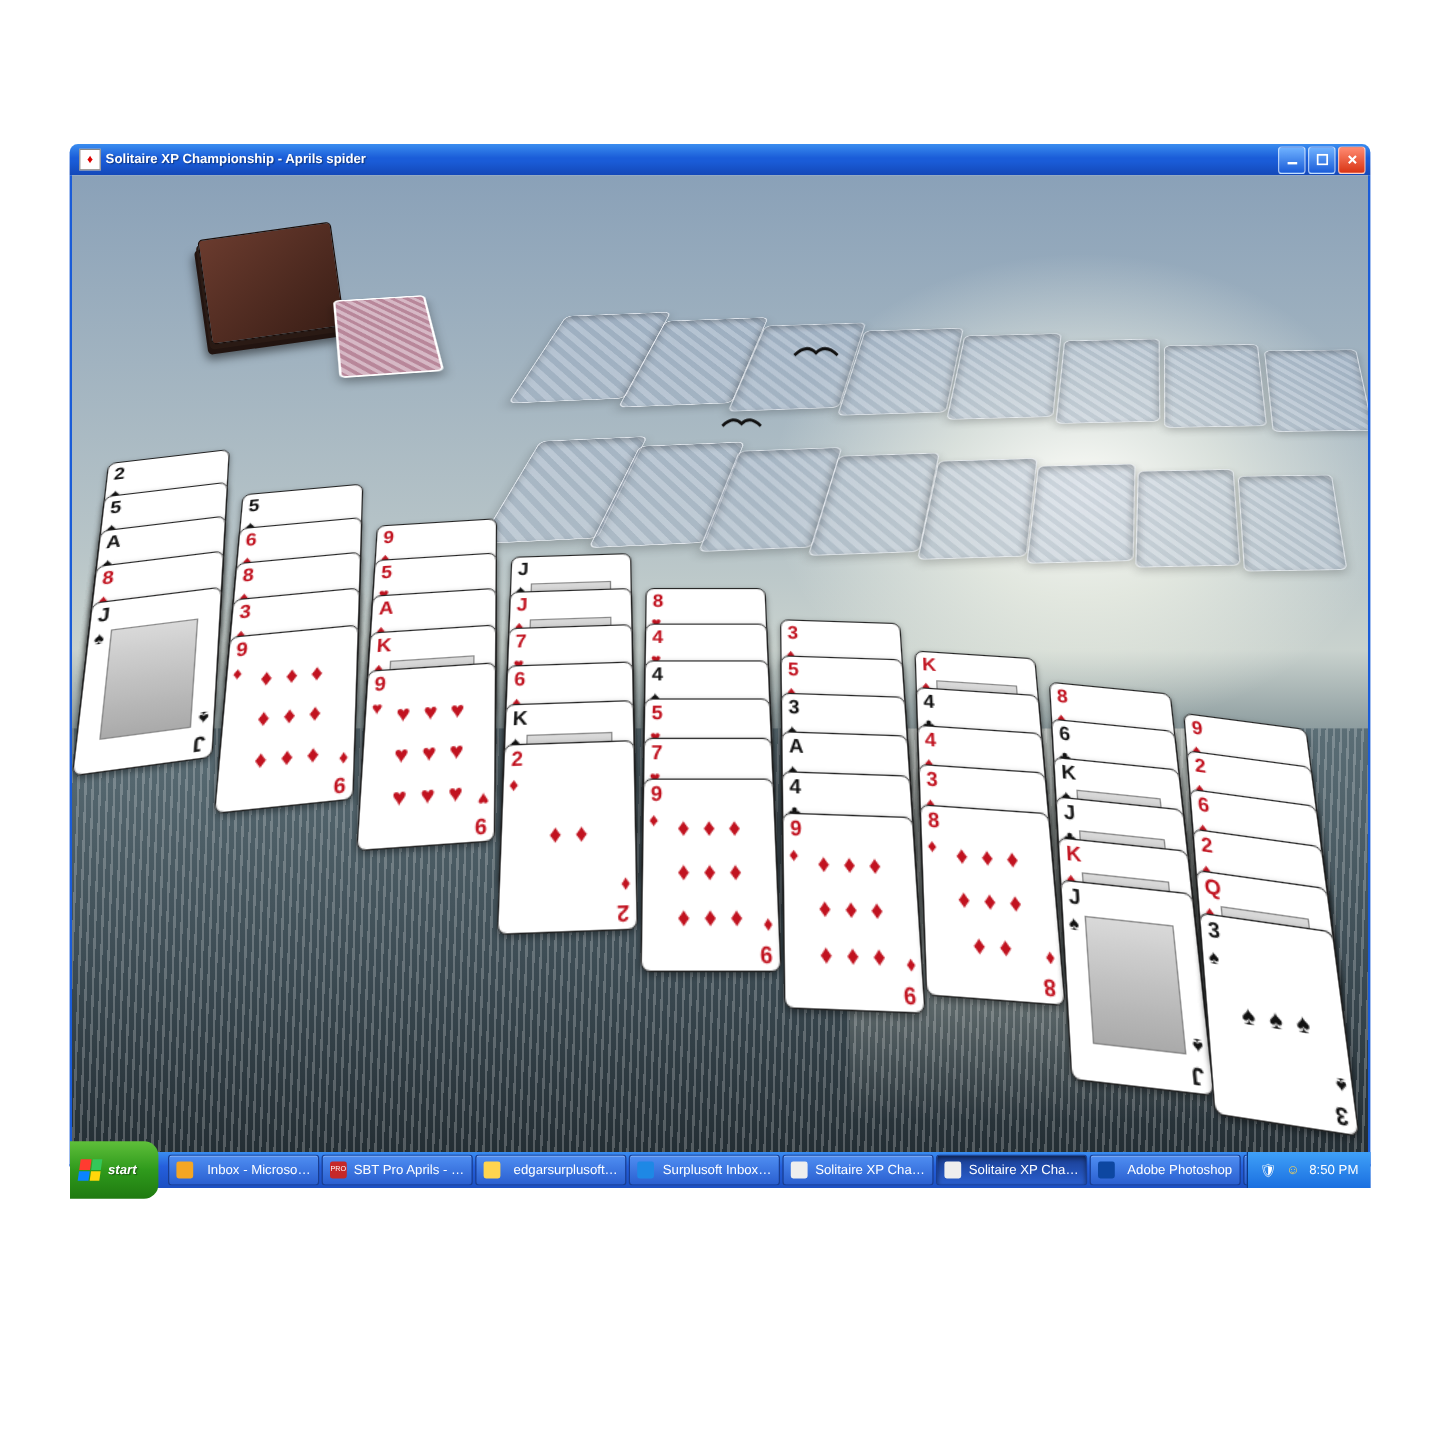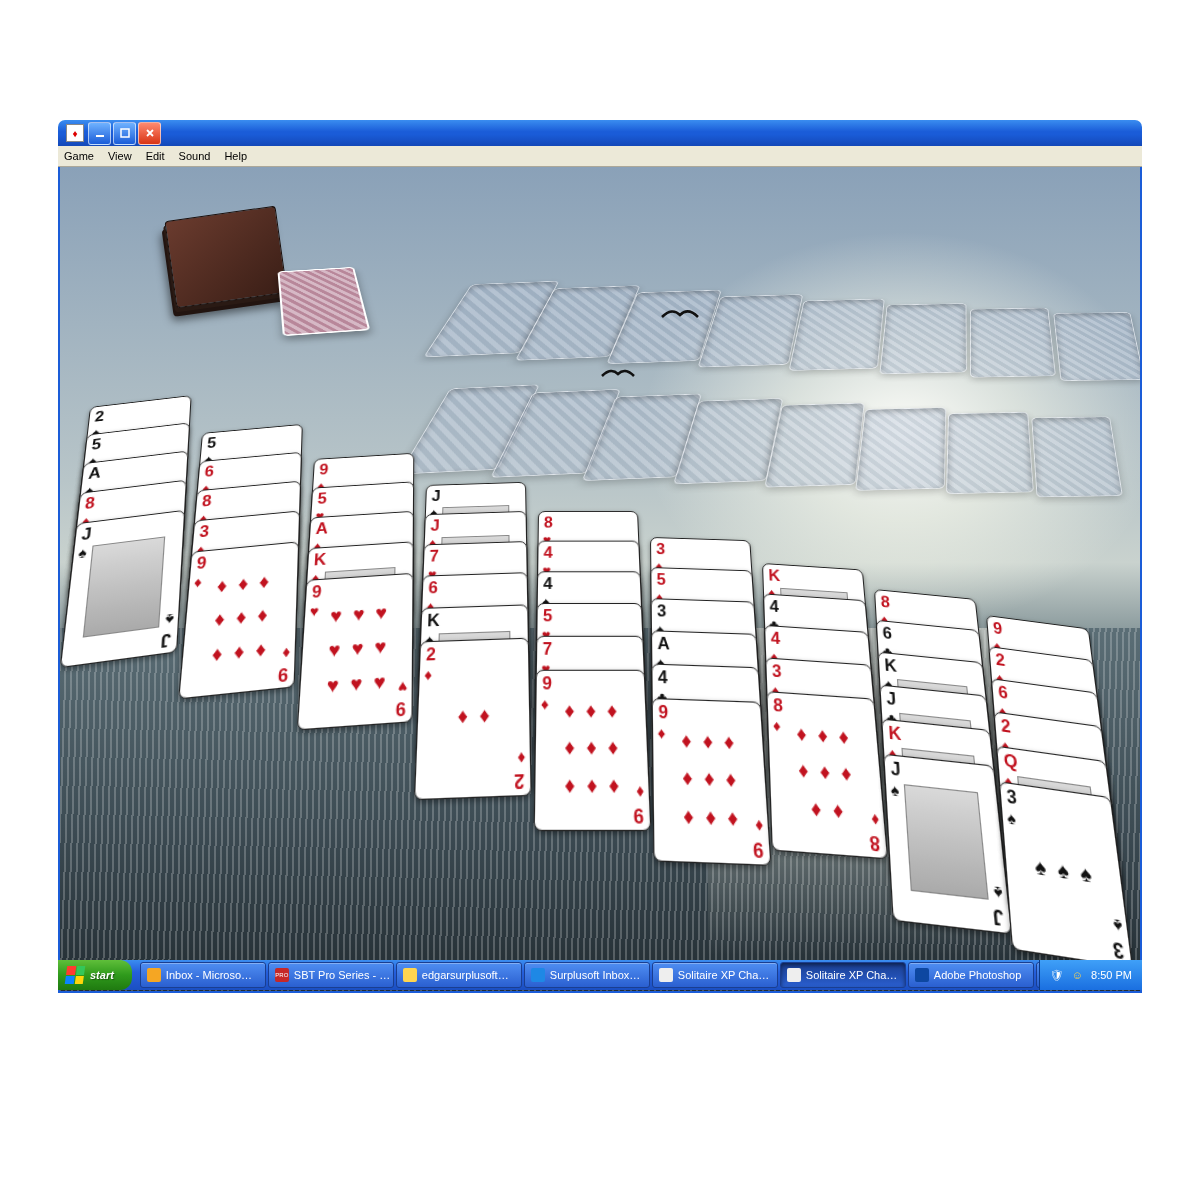--- a/index.html
+++ b/index.html
@@ -53,68 +53,62 @@
   .card .pip{position:absolute;font-size:22px;}
   .card .pipTL{left:4px;top:22px;font-size:14px;}
   .card .pipBR{right:4px;bottom:22px;font-size:14px;transform:rotate(180deg);}
   .red{color:#c1121f;}
   .blk{color:#111;}
   .card .face{position:absolute;left:18px;right:18px;top:22px;bottom:22px;display:flex;flex-wrap:wrap;align-items:center;justify-content:center;gap:4px 10px;font-size:18px;}
   .card .picture{position:absolute;left:16px;right:16px;top:24px;bottom:24px;border:1px solid #888;background:linear-gradient(180deg,#d9d9d9,#aaa);}
   
   .taskbar{position:absolute;left:0;right:0;bottom:0;height:30px;
     background:linear-gradient(180deg,#3a8df0 0%,#255fdc 40%,#1b4fc2 100%);display:flex;align-items:center;color:#fff;}
-  .startbtn{height:30px;padding:0 18px 0 8px;display:flex;align-items:center;gap:6px;
+  .startbtn{height:48px;padding:0 18px 0 8px;display:flex;align-items:center;gap:6px;
     background:linear-gradient(180deg,#5fbf3a 0%,#2f9a1c 50%,#1f7a10 100%);border-top-right-radius:12px;border-bottom-right-radius:12px;font-weight:bold;font-style:italic;text-shadow:1px 1px 1px rgba(0,0,0,.4);}
   .startflag{width:18px;height:18px;display:grid;grid-template-columns:1fr 1fr;grid-template-rows:1fr 1fr;gap:1px;transform:skewX(-8deg);}
   .startflag span:nth-child(1){background:#ff3b30;}
   .startflag span:nth-child(2){background:#34c759;}
   .startflag span:nth-child(3){background:#0a84ff;}
   .startflag span:nth-child(4){background:#ffd60a;}
   .taskbtns{display:flex;gap:2px;margin-left:8px;flex:1;overflow:hidden;}
   .taskbtn{height:24px;min-width:112px;max-width:150px;padding:0 6px;display:flex;align-items:center;gap:5px;border-radius:3px;
-    background:linear-gradient(180deg,#4f8ef2,#2a5fd0);border:1px solid #1a3e90;box-shadow:inset 0 1px 0 rgba(255,255,255,.3);font-size:11px;white-space:nowrap;overflow:hidden;text-overflow:ellipsis;}
+    background:linear-gradient(180deg,#4f8ef2,#2a5fd0);border:1px solid #1a3e90;box-shadow:inset 0 1px 0 rgba(255,255,255,.3);font-size:11px;white-space:nowrap;overflow:hidden;text-overflow:ellipsis;justify-content:space-between;}
   .taskbtn.active{background:linear-gradient(180deg,#1a3e90,#2a5fd0);box-shadow:inset 0 2px 4px rgba(0,0,0,.5);}
   .taskicon{width:14px;height:14px;flex:0 0 14px;border-radius:2px;}
   .tray{height:30px;padding:0 10px;display:flex;align-items:center;gap:8px;
     background:linear-gradient(180deg,#3fa0f8,#1a6fe0);border-left:1px solid #0a3a88;color:#fff;}
 </style>
 </head>
 <body>
 
 <div class="frame">
 
   <div class="titlebar">
     <div class="appicon">♦</div>
+    <div class="title">Solitaire XP Championship - Aprils spider</div>
     <div class="winbtns">
       <div class="winbtn min">
           <svg width="10" height="10">
             <rect x="1" y="7" width="8" height="2" fill="#fff"></rect>
           </svg>
         </div>
       <div class="winbtn max">
           <svg width="10" height="10">
             <rect x="1" y="1" width="8" height="8" fill="none" stroke="#fff" stroke-width="1.5"></rect>
           </svg>
         </div>
       <div class="winbtn close">
           <svg width="10" height="10">
             <path d="M2 2 L8 8 M8 2 L2 8" stroke="#fff" stroke-width="1.8"></path>
           </svg>
         </div>
     </div>
   </div>
 
-  <div class="menubar">
-    <span class="menuitem">Game</span>
-    <span class="menuitem">View</span>
-    <span class="menuitem">Edit</span>
-    <span class="menuitem">Sound</span>
-    <span class="menuitem">Help</span>
-  </div>
 
   <div class="gamearea">
     <div class="water"></div>
     <div class="sunstrip"></div>
     <div class="stock"></div>
     <div class="stock-top"></div>
     <div class="foundations" id="fnds">
         <div class="fnd" style="transform: translate(0px, 0px) rotateX(50deg) rotateZ(-4deg) scale(1);"></div>
         <div class="fnd" style="transform: translate(86px, 4px) rotateX(50deg) rotateZ(-3.6deg) scale(0.985);"></div>
         <div class="fnd" style="transform: translate(172px, 8px) rotateX(50deg) rotateZ(-3.2deg) scale(0.97);"></div>
@@ -762,21 +756,21 @@
         </div>
       <span>start</span>
     </div>
     <div class="taskbtns" id="taskbtns">
         <div class="taskbtn">
           <span class="taskicon" style="background: rgb(245, 166, 35);"></span>
           <span>Inbox - Microso…</span>
         </div>
         <div class="taskbtn">
           <span class="taskicon" style="background: rgb(198, 40, 40); display: flex; align-items: center; justify-content: center; font-size: 6px; color: rgb(255, 255, 255);">PRO</span>
-          <span>SBT Pro Series - …</span>
+          <span>SBT Pro Aprils - …</span>
         </div>
         <div class="taskbtn">
           <span class="taskicon" style="background: rgb(255, 213, 79);"></span>
           <span>edgarsurplusoft…</span>
         </div>
         <div class="taskbtn">
           <span class="taskicon" style="background: rgb(30, 136, 229);"></span>
           <span>Surplusoft Inbox…</span>
         </div>
         <div class="taskbtn">

